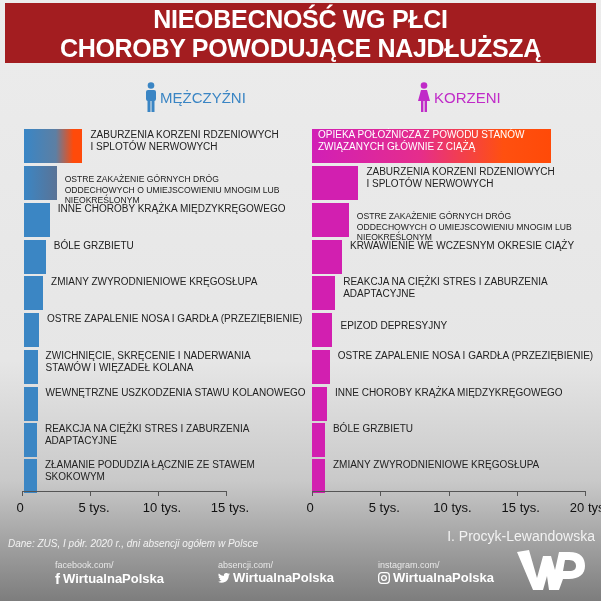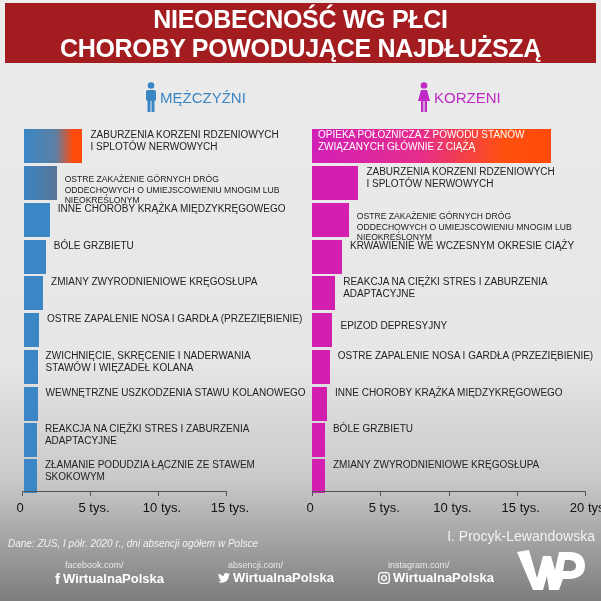--- a/index.html
+++ b/index.html
@@ -31,21 +31,21 @@
     text-transform: uppercase; display: flex; align-items: flex-start; height: 34px;
   }
   .label.small { font-size: 8.6px; line-height: 10.5px; margin-top: 8px; }
   .label.inbar { color: #fff; }
   .axis { position: absolute; top: 491px; height: 1px; background: #555; }
   .tick { position: absolute; top: 491px; width: 1px; height: 5px; background: #555; }
   .ticklbl { position: absolute; top: 500px; font-size: 13px; color: #111; transform: translateX(-50%); white-space: nowrap; }
   .source { position: absolute; left: 8px; top: 538px; font-size: 10px; font-style: italic; color: #f2f2f2; }
   .author { position: absolute; right: 6px; top: 528px; font-size: 14px; color: #f2f2f2; }
   .social { position: absolute; top: 560px; color: #fff; }
-  .social .small { font-size: 9px; color: #e8e8e8; display: block; margin-left: 10px; }
+  .social .small { font-size: 9px; color: #e8e8e8; display: block; }
   .social .big { font-size: 13px; font-weight: bold; display: flex; align-items: center; gap: 3px; }
   .wp-logo { position: absolute; left: 515px; top: 548px; }
 </style>
 </head>
 <body>
 
 <div class="title-banner">
   <div>NIEOBECNOŚĆ WG PŁCI</div>
   <div>CHOROBY POWODUJĄCE NAJDŁUŻSZĄ</div>
 </div>

